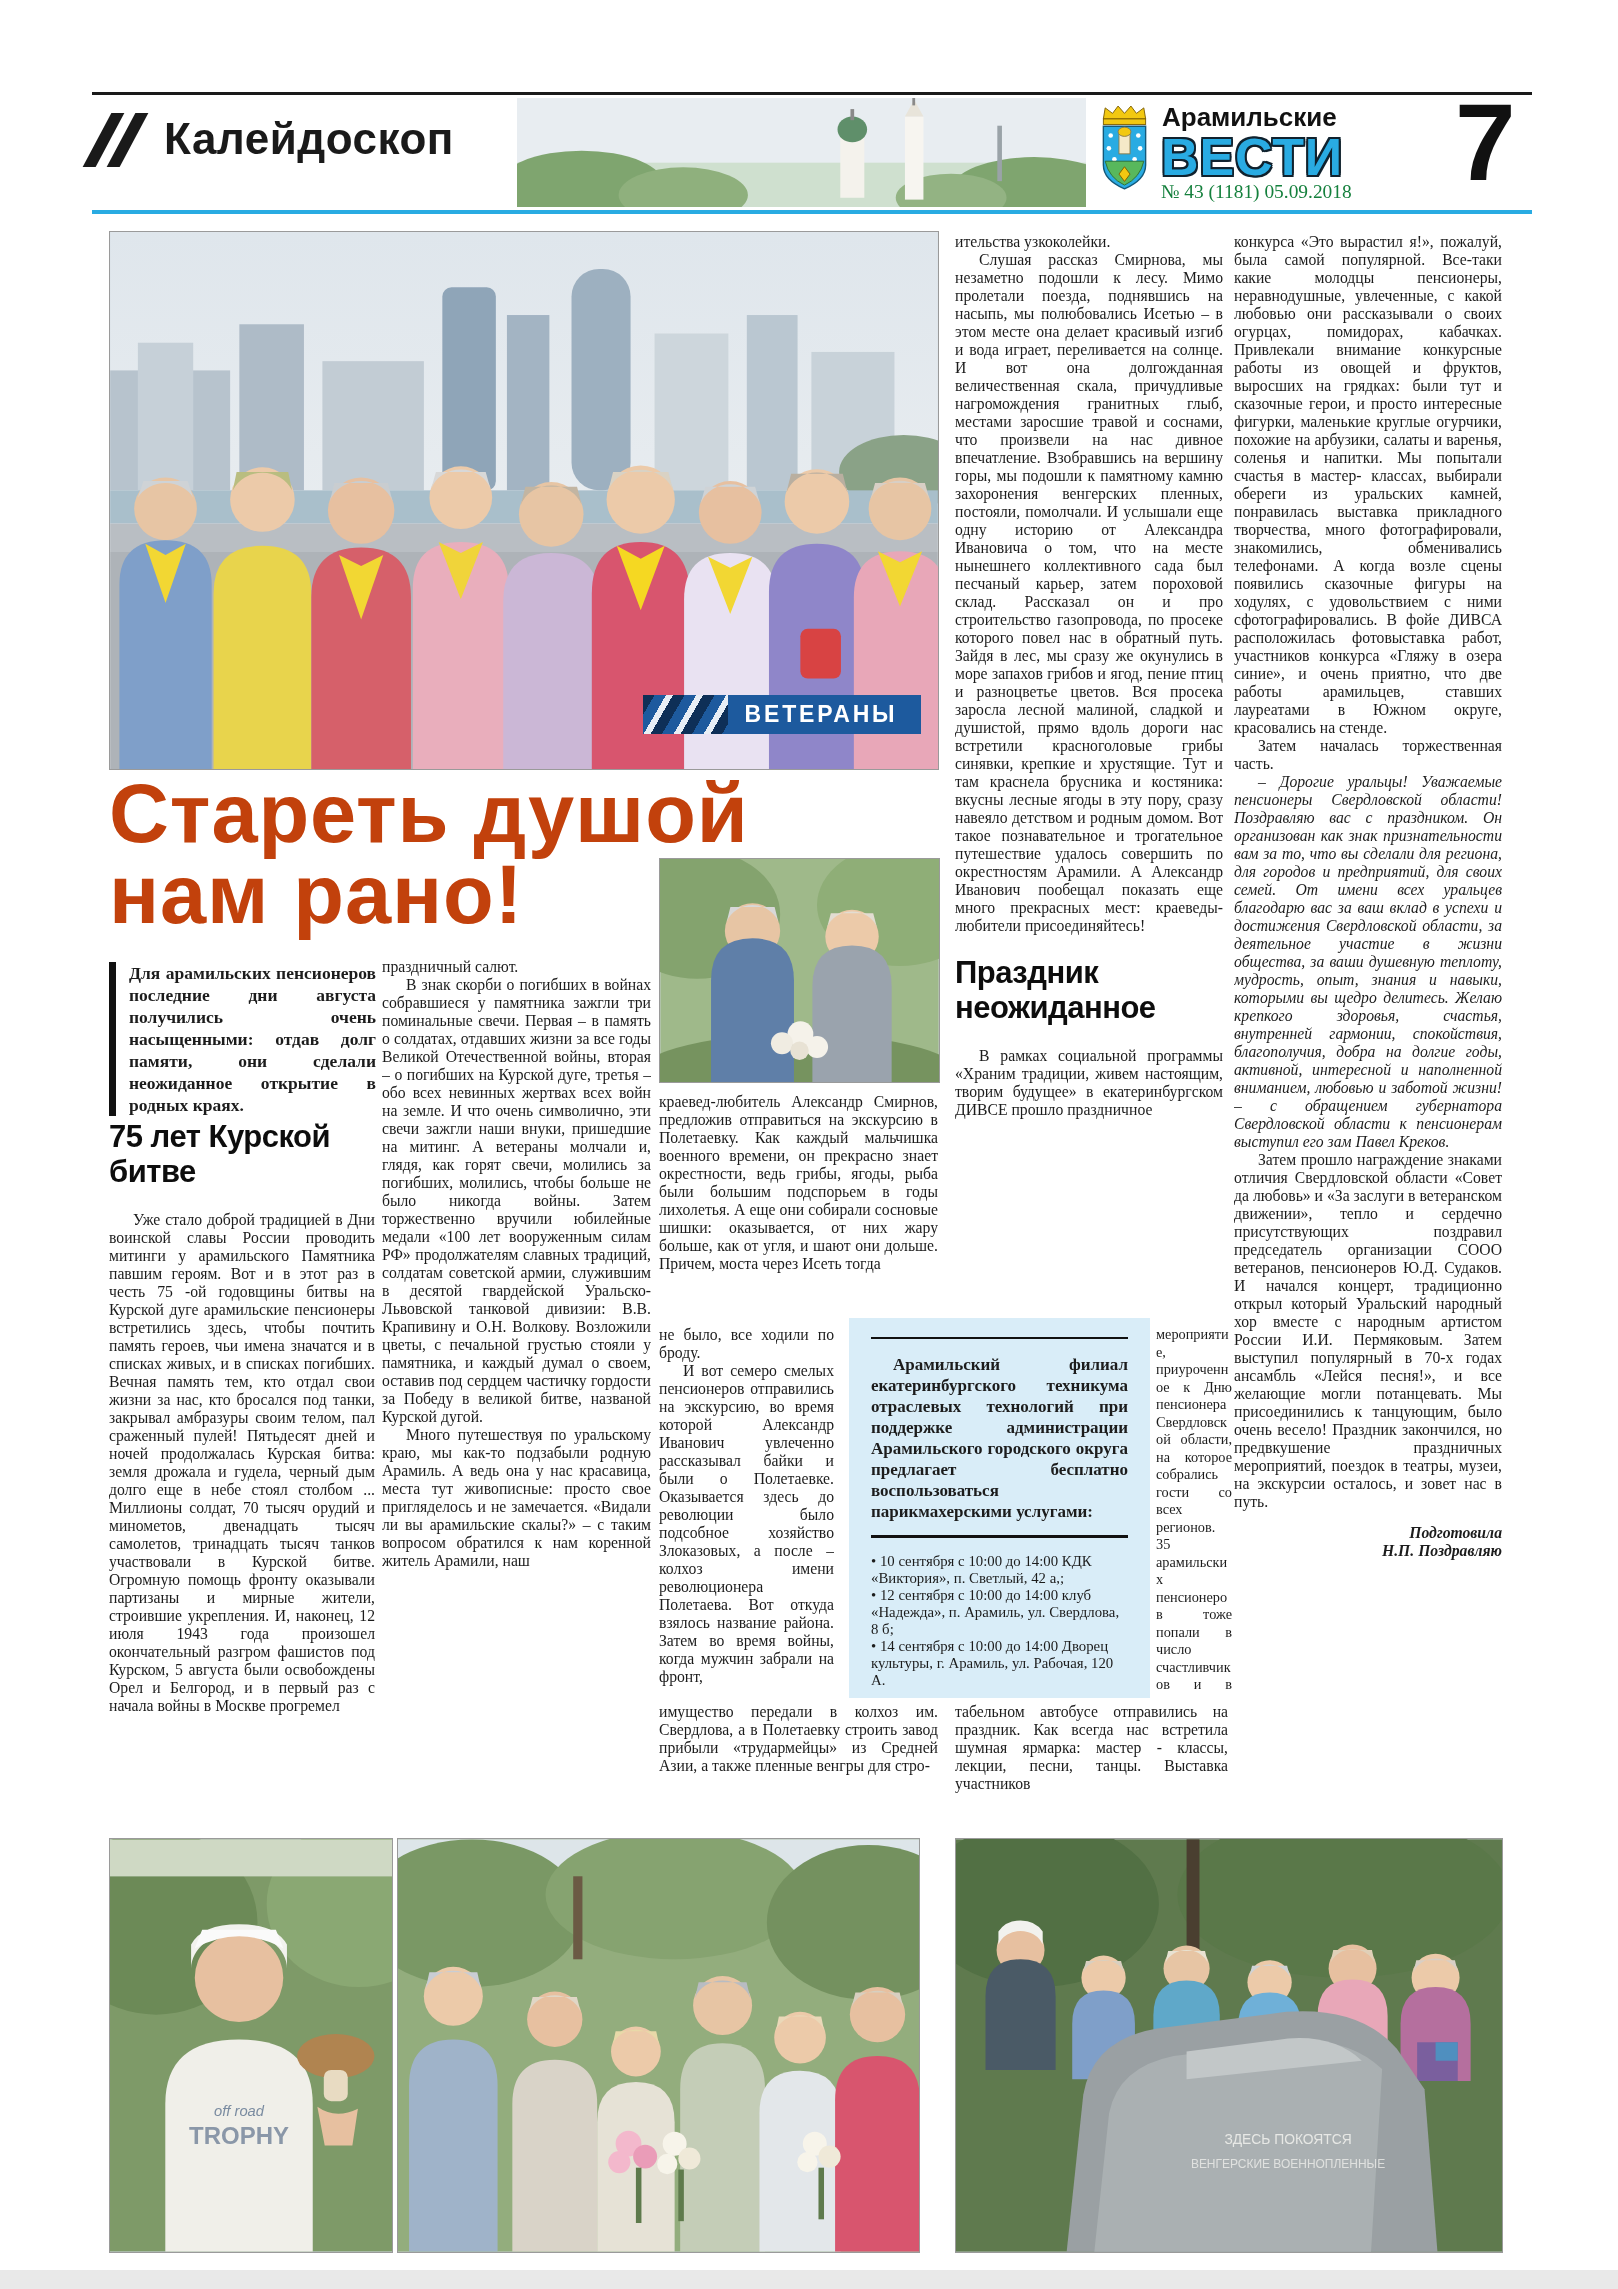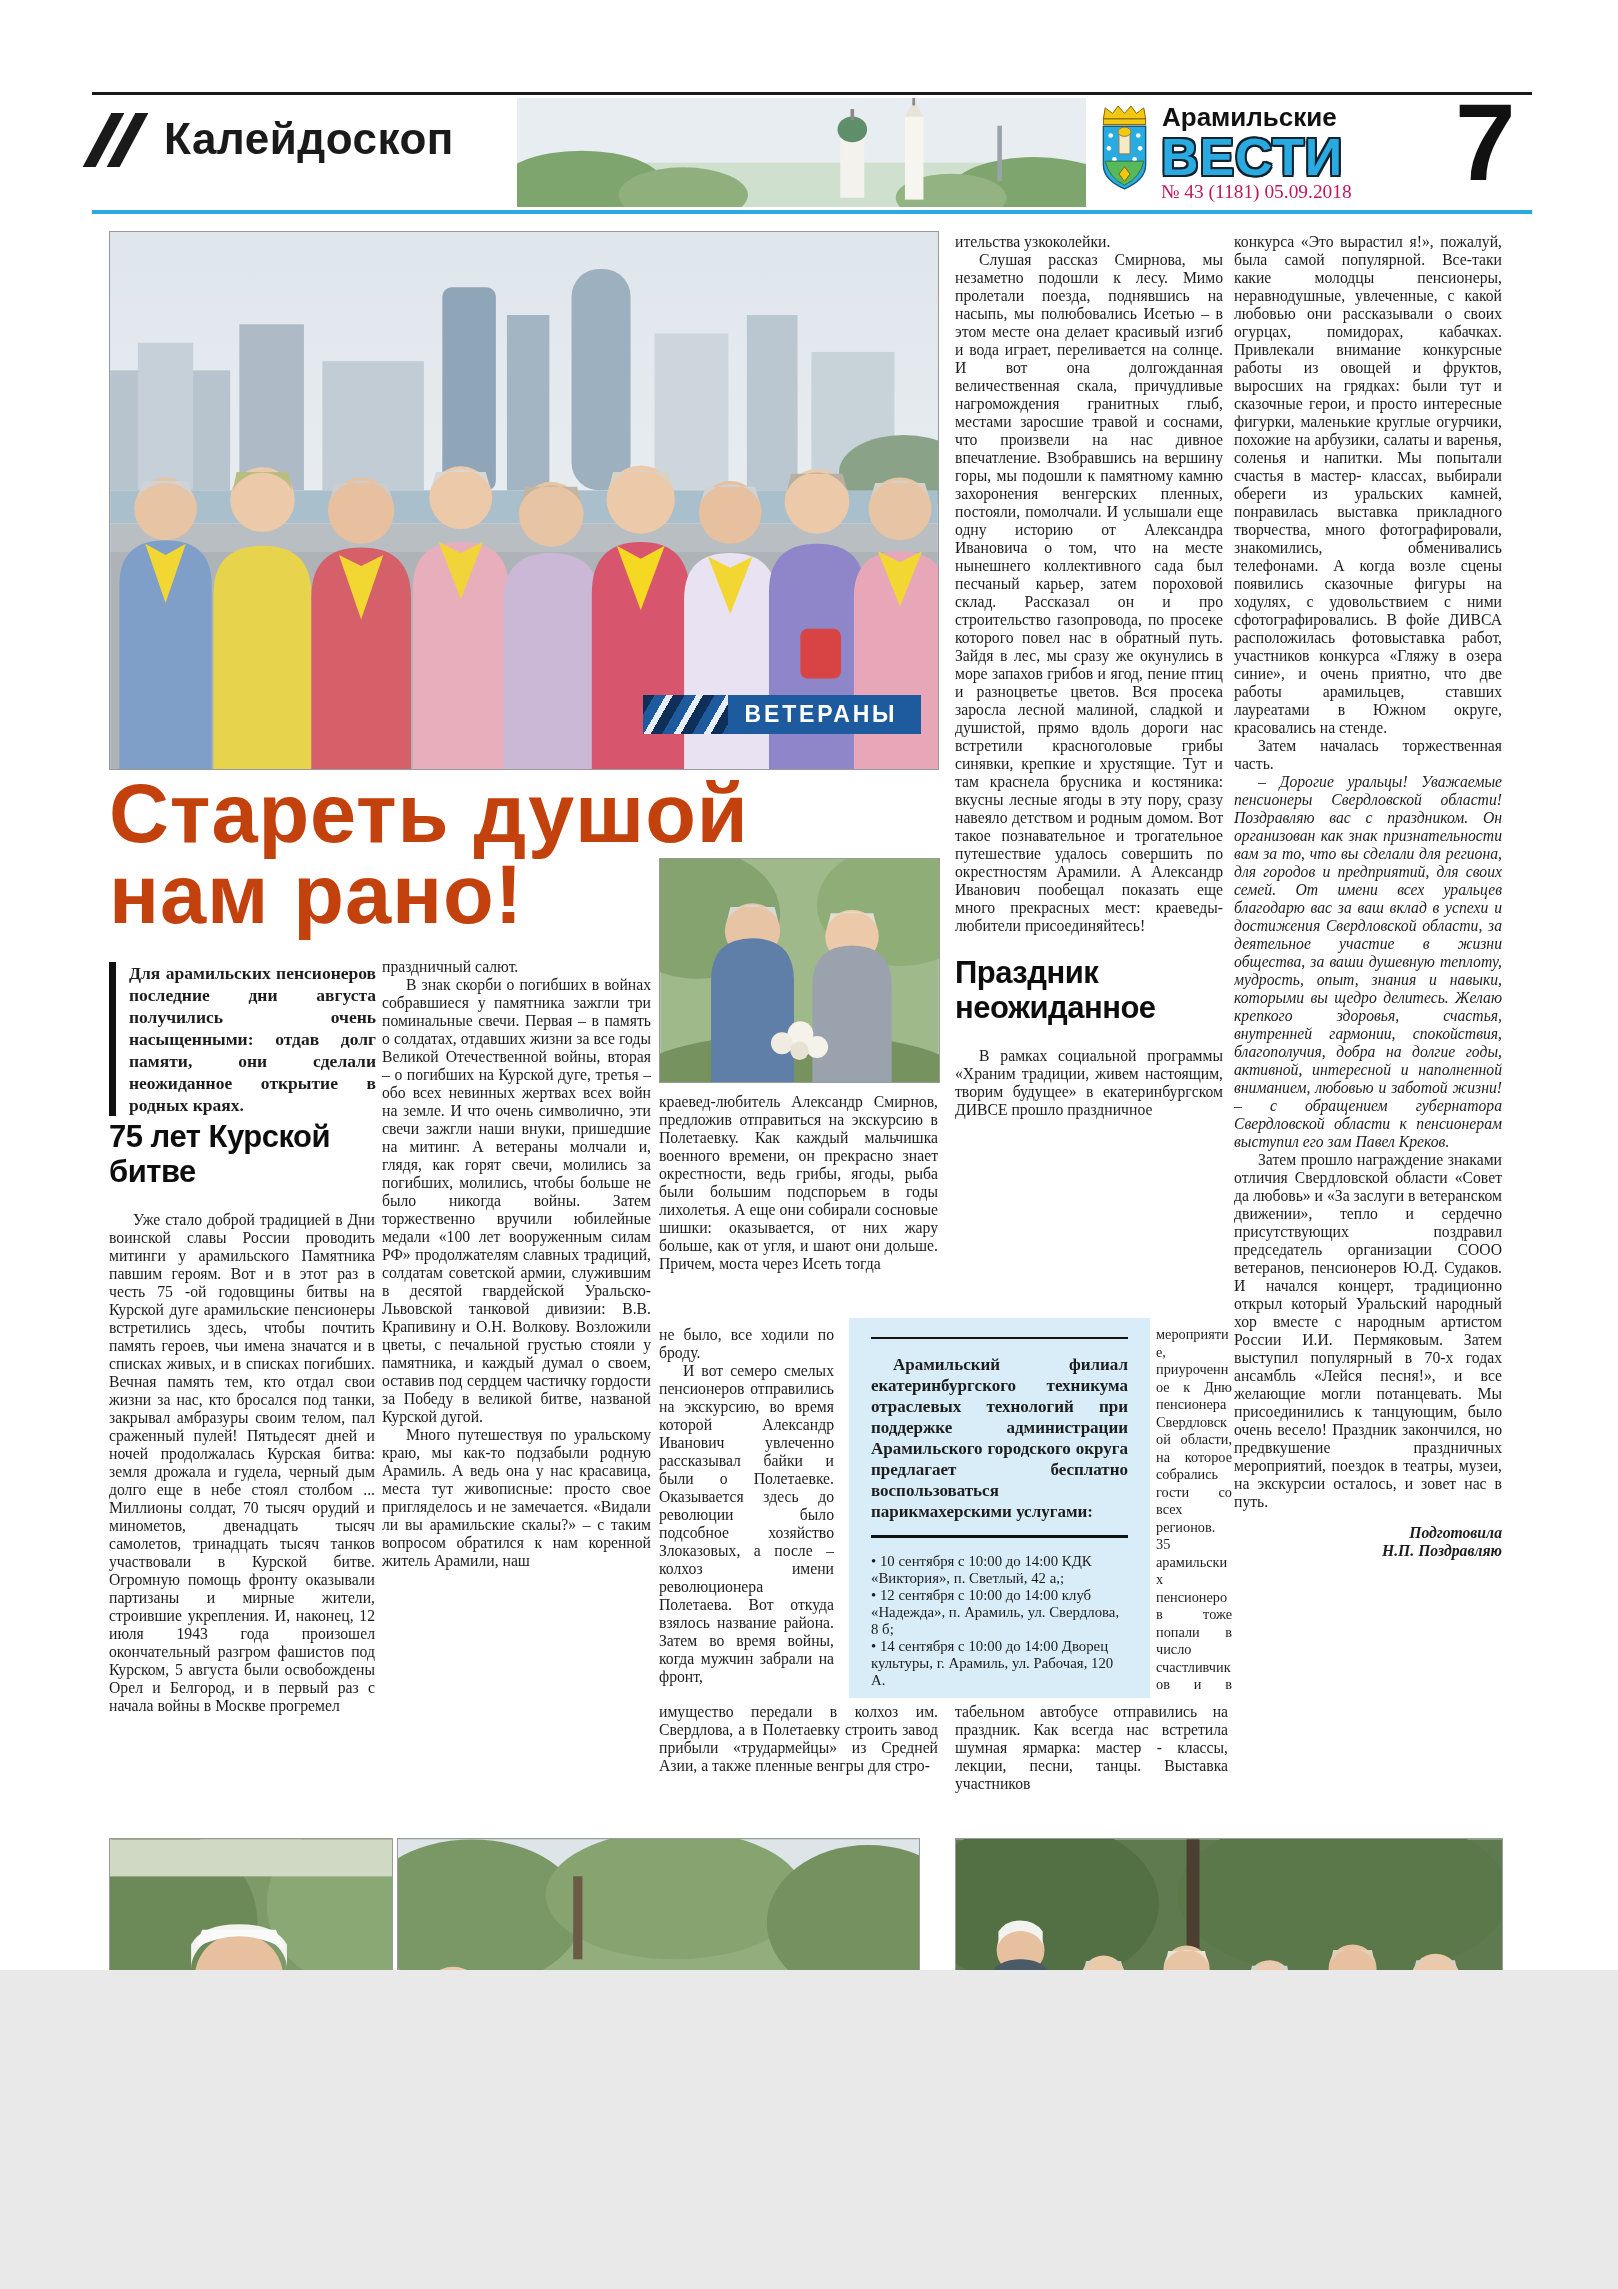--- a/index.html
+++ b/index.html
@@ -1,32 +1,32 @@
 <!DOCTYPE html>
 <html lang="ru" style="font-size:14.8px"><head>
 <meta charset="utf-8">
 <style>
   html,body{margin:0;padding:0;background:#e9e9e9;}
-  #page{position:relative;width:1619px;height:1970px;background:#ffffff;overflow:hidden;
+  #page{position:relative;width:1619px;height:2270px;background:#ffffff;overflow:hidden;
         font-family:"Liberation Serif",serif;color:#1c1c1c;}
   .abs{position:absolute;}
 
   
   .rule-black{position:absolute;left:92px;width:1440px;height:2.8px;background:#1a1a1a;}
   .rule-blue{position:absolute;left:92px;width:1440px;height:3.7px;background:#29abe2;}
   .kale-title{font-family:"Liberation Sans",sans-serif;font-weight:700;font-size:44px;
               letter-spacing:0.5px;color:#1a1a1a;}
   .kale-bar{position:absolute;width:13px;height:54px;background:#1a1a1a;transform:skewX(-28deg);}
   .brand-top{font-family:"Liberation Sans",sans-serif;font-weight:700;font-size:26px;color:#111;}
   .brand-bottom{font-family:"Liberation Sans",sans-serif;font-weight:700;font-size:52px;line-height:48px;
                 color:#29abe2;letter-spacing:0.9px;
                 text-shadow:-1.8px -1.8px 0 #10222e,1.8px -1.8px 0 #10222e,-1.8px 1.8px 0 #10222e,1.8px 1.8px 0 #10222e,
                             0 -1.8px 0 #10222e,0 1.8px 0 #10222e,-1.8px 0 0 #10222e,1.8px 0 0 #10222e;}
   .page-num{font-family:"Liberation Sans",sans-serif;font-weight:700;font-size:109px;line-height:92px;color:#111;}
-  .issue{font-size:19.4px;color:#be185d;font-family:Liberation Serif, serif;}
+  .issue{font-size:19.4px;color:#15803d;font-family:Liberation Serif, serif;}
 
   
   .photo{position:absolute;border:0.9px solid #9a9a9a;overflow:hidden;background:#cfd8df;}
   .photo svg{display:block;}
 
   
   .badge{position:absolute;display:flex;align-items:stretch;height:39px;}
   .badge-stripes{width:85px;background:repeating-linear-gradient(120deg,#0e2f57 0 10px,#1d5a9e 10px 20px,#e8eef5 20px 26px);}
   .badge-label{background:#1d5a9e;color:#fff;font-family:"Liberation Sans",sans-serif;font-weight:700;
                font-size:23px;letter-spacing:2.8px;display:flex;align-items:center;padding:0 24px 0 16.6px;}

